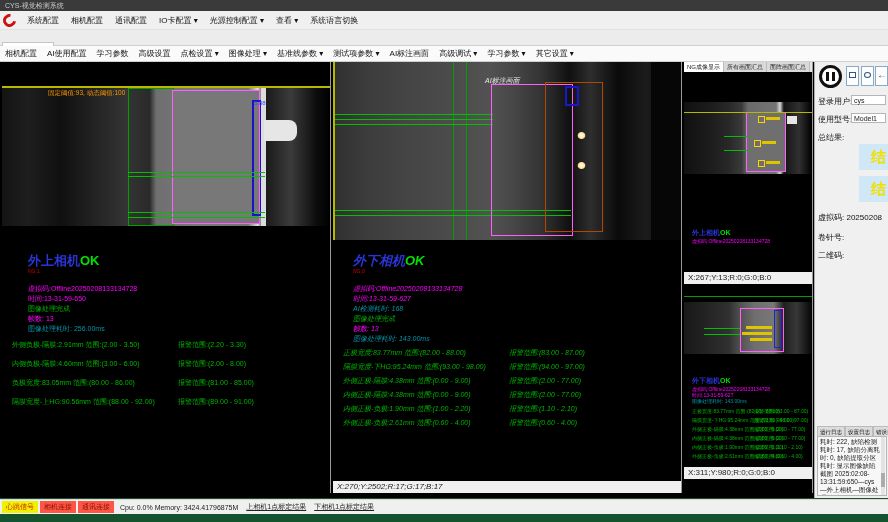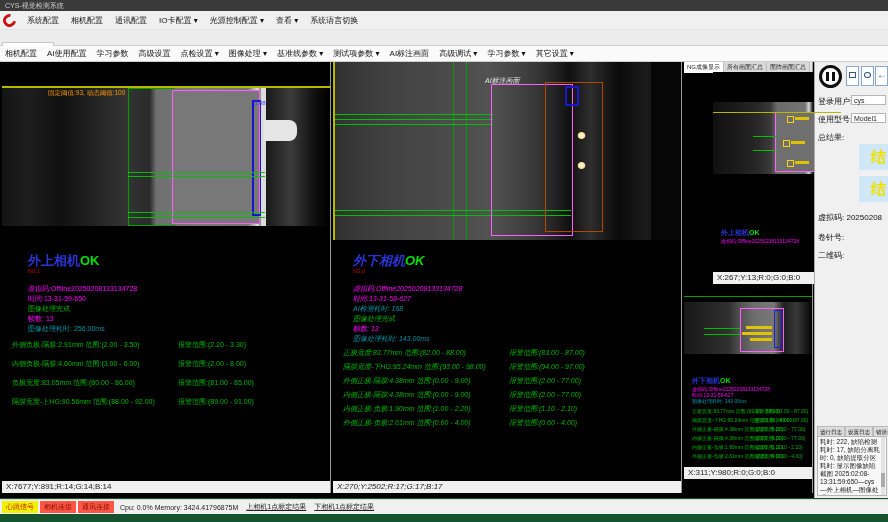--- a/index.html
+++ b/index.html
@@ -50,21 +50,21 @@
   .meas-row{position:relative;font-size:7px;color:#00b400;white-space:nowrap;}
   .meas-row .m-alarm{position:absolute;left:166px;top:0;}
   
   #thumbcol{position:absolute;left:684px;top:0;width:129px;height:431px;background:#000;
             border-right:1px solid #9a9a9a;box-sizing:border-box;}
   .thumb-tabbar{position:absolute;left:0;top:0;width:100%;height:11px;background:#e6e6e6;display:flex;}
   .thumb-tab{font-size:6px;line-height:11px;padding:0 3px;background:#d9d9d9;color:#222;
              border-right:1px solid #bdbdbd;white-space:nowrap;}
   .thumb-tab.active{background:#fff;}
   .thumb{position:absolute;left:0;width:100%;background:#000;overflow:hidden;}
-  #thumb1{top:10px;height:212px;margin-left:29px;}
+  #thumb1{top:10px;height:212px;}
   #thumb2{top:224px;height:193px;}
   .t1img{position:absolute;left:0;top:30px;width:100%;height:72px;
     background:linear-gradient(90deg,#101010 0%,#1c1c1c 20%,#282828 35%,#3a3a3a 45%,#6a6a6a 50%,
       #747474 72%,#d8d8d8 75%,#141414 78%,#303030 90%,#000 100%);}
   .t2img{position:absolute;left:0;top:16px;width:100%;height:52px;
     background:linear-gradient(90deg,#181818 0%,#242424 18%,#303030 35%,#555 45%,#6e6e6e 55%,
       #787878 70%,#202020 78%,#383838 88%,#050505 100%);}
   .t-title{position:absolute;font-size:7px;font-weight:bold;color:#2a35d8;white-space:nowrap;}
   .t-title .ok{color:#00e000;}
   .t-line{position:absolute;font-size:5px;white-space:nowrap;}
@@ -178,21 +178,20 @@
       <div class="info-line c-mag" style="left:26px;top:252px">帧数: 13</div>
       <div class="info-line c-cyn" style="left:26px;top:262px">图像处理耗时: 256.00ms</div>
 
       <div class="meas-block" id="left-meas" style="top:278px">
           <div class="meas-row" style="height: 19px;"><span>外侧负极-隔膜:2.91mm 范围:(2.00 - 3.50)</span><span class="m-alarm">报警范围:(2.20 - 3.30)</span></div>
           <div class="meas-row" style="height: 19px;"><span>内侧负极-隔膜:4.60mm 范围:(3.00 - 6.00)</span><span class="m-alarm">报警范围:(2.00 - 8.00)</span></div>
           <div class="meas-row" style="height: 19px;"><span>负极宽度:83.05mm 范围:(80.00 - 86.00)</span><span class="m-alarm">报警范围:(81.00 - 85.00)</span></div>
           <div class="meas-row" style="height: 19px;"><span>隔膜宽度-上HG:90.56mm 范围:(88.00 - 92.00)</span><span class="m-alarm">报警范围:(89.00 - 91.00)</span></div>
         </div>
 
-      <div class="coordbar">X:7677;Y:891;R:14;G:14;B:14</div>
     </div>
 
     <div class="campanel" id="cam-right">
       <div class="rimg">
         <div class="vline" style="left:0;top:0;height:178px;width:2px;background:#b8b800"></div>
         <div class="vline" style="left:120px;top:0;height:178px;background:#00a000"></div>
         <div class="vline" style="left:133px;top:0;height:178px;background:#00a000"></div>
         <div class="hline" style="left:2px;top:52px;width:158px;background:#00c000"></div>
         <div class="hline" style="left:2px;top:57px;width:158px;background:#00c000"></div>
         <div class="hline" style="left:2px;top:62px;width:158px;background:#00c000"></div>

